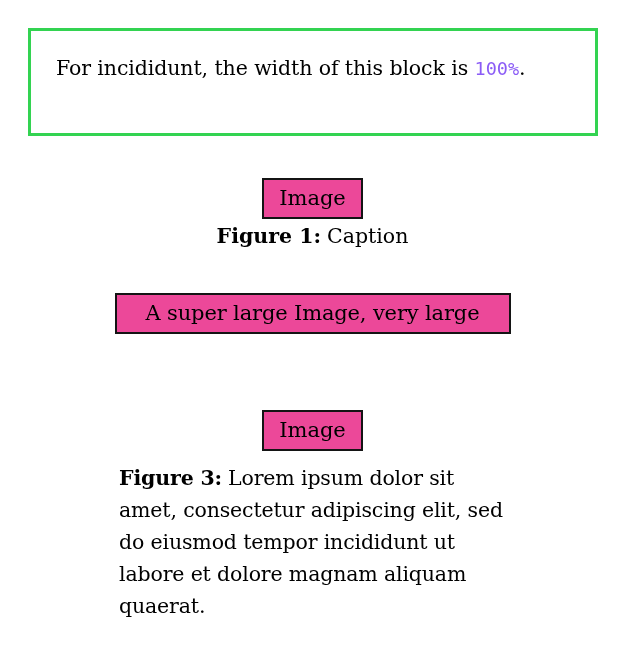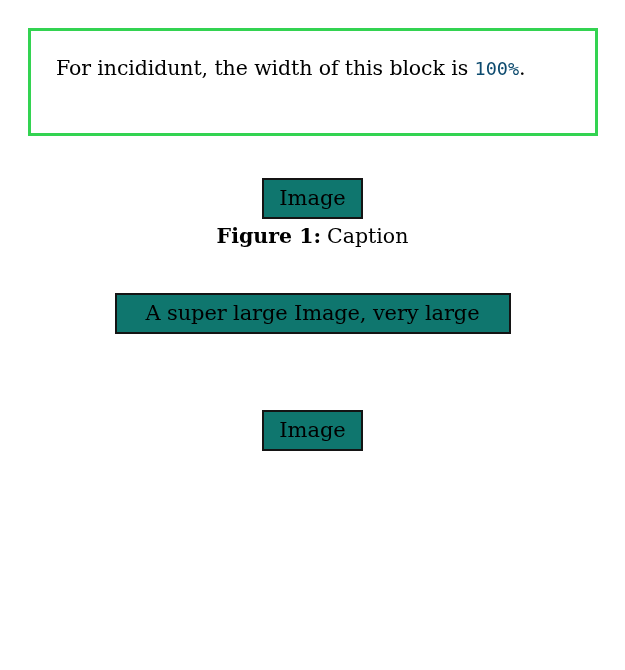--- a/index.html
+++ b/index.html
@@ -33,21 +33,21 @@
     left: 25px;
     top: 21px;
     width: 505px;
     font-size: 20.5px;
     line-height: 33px;
     font-family: "DejaVu Serif", "Liberation Serif", serif;
     letter-spacing: -0.1px;
   }
   .pct {
     font-family: "DejaVu Sans Mono", "Liberation Mono", monospace;
-    color: #0c4a6e;
+    color: #8b5cf6;
     font-size: 18.5px;
     letter-spacing: 0px;
   }
   .pct-dot {
     color: #000000;
     font-family: "DejaVu Serif", "Liberation Serif", serif;
     font-size: 20.5px;
   }
 
   
@@ -65,21 +65,21 @@
     line-height: 0;
   }
   .img-box {
     display: inline-block;
     border: 2px solid #141414;
     box-sizing: border-box;
     font-size: 21px;
     line-height: 36px;
     height: 41px;
     text-align: center;
-    background: #0f766e;
+    background: #ec4899;
     font-family: "DejaVu Serif", "Liberation Serif", serif;
     vertical-align: top;
     overflow: hidden;
     white-space: nowrap;
   }
   .img-box.small { width: 101px; }
   .img-box.wide  { width: 396px; letter-spacing: -0.15px; }
 
   .caption {
     font-size: 20.5px;
@@ -125,13 +125,16 @@
 <div class="figure fig2">
   <div class="img-row">
     <div class="img-box wide">A super large Image, very large</div>
   </div>
 </div>
 
 <div class="figure fig3">
   <div class="img-row">
     <div class="img-box small">Image</div>
   </div>
+  <div class="caption block">
+    <span class="cap-label">Figure 3:</span><span class="cap-gap"></span><span>Lorem ipsum dolor sit amet, consectetur adipiscing elit, sed do eiusmod tempor incididunt ut labore et dolore magnam aliquam quaerat.</span>
+  </div>
 </div>
 
 </body></html>

